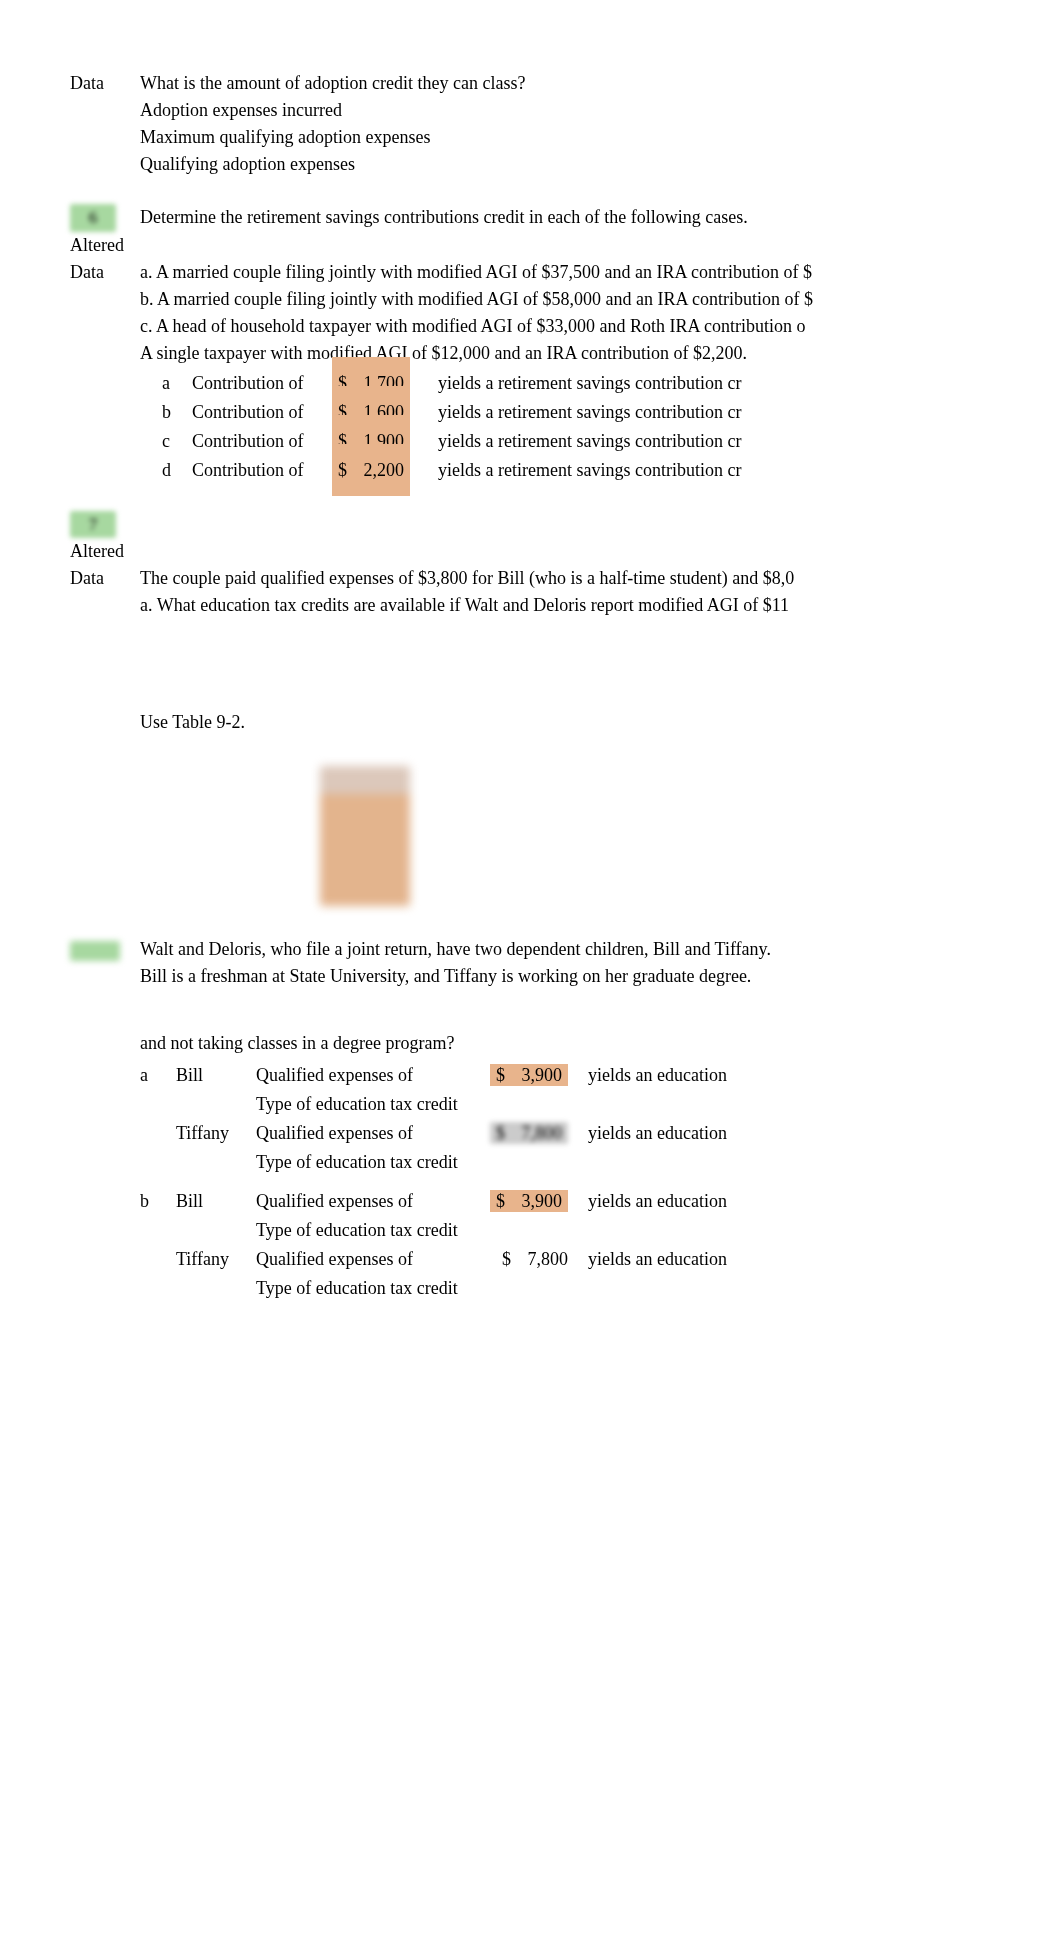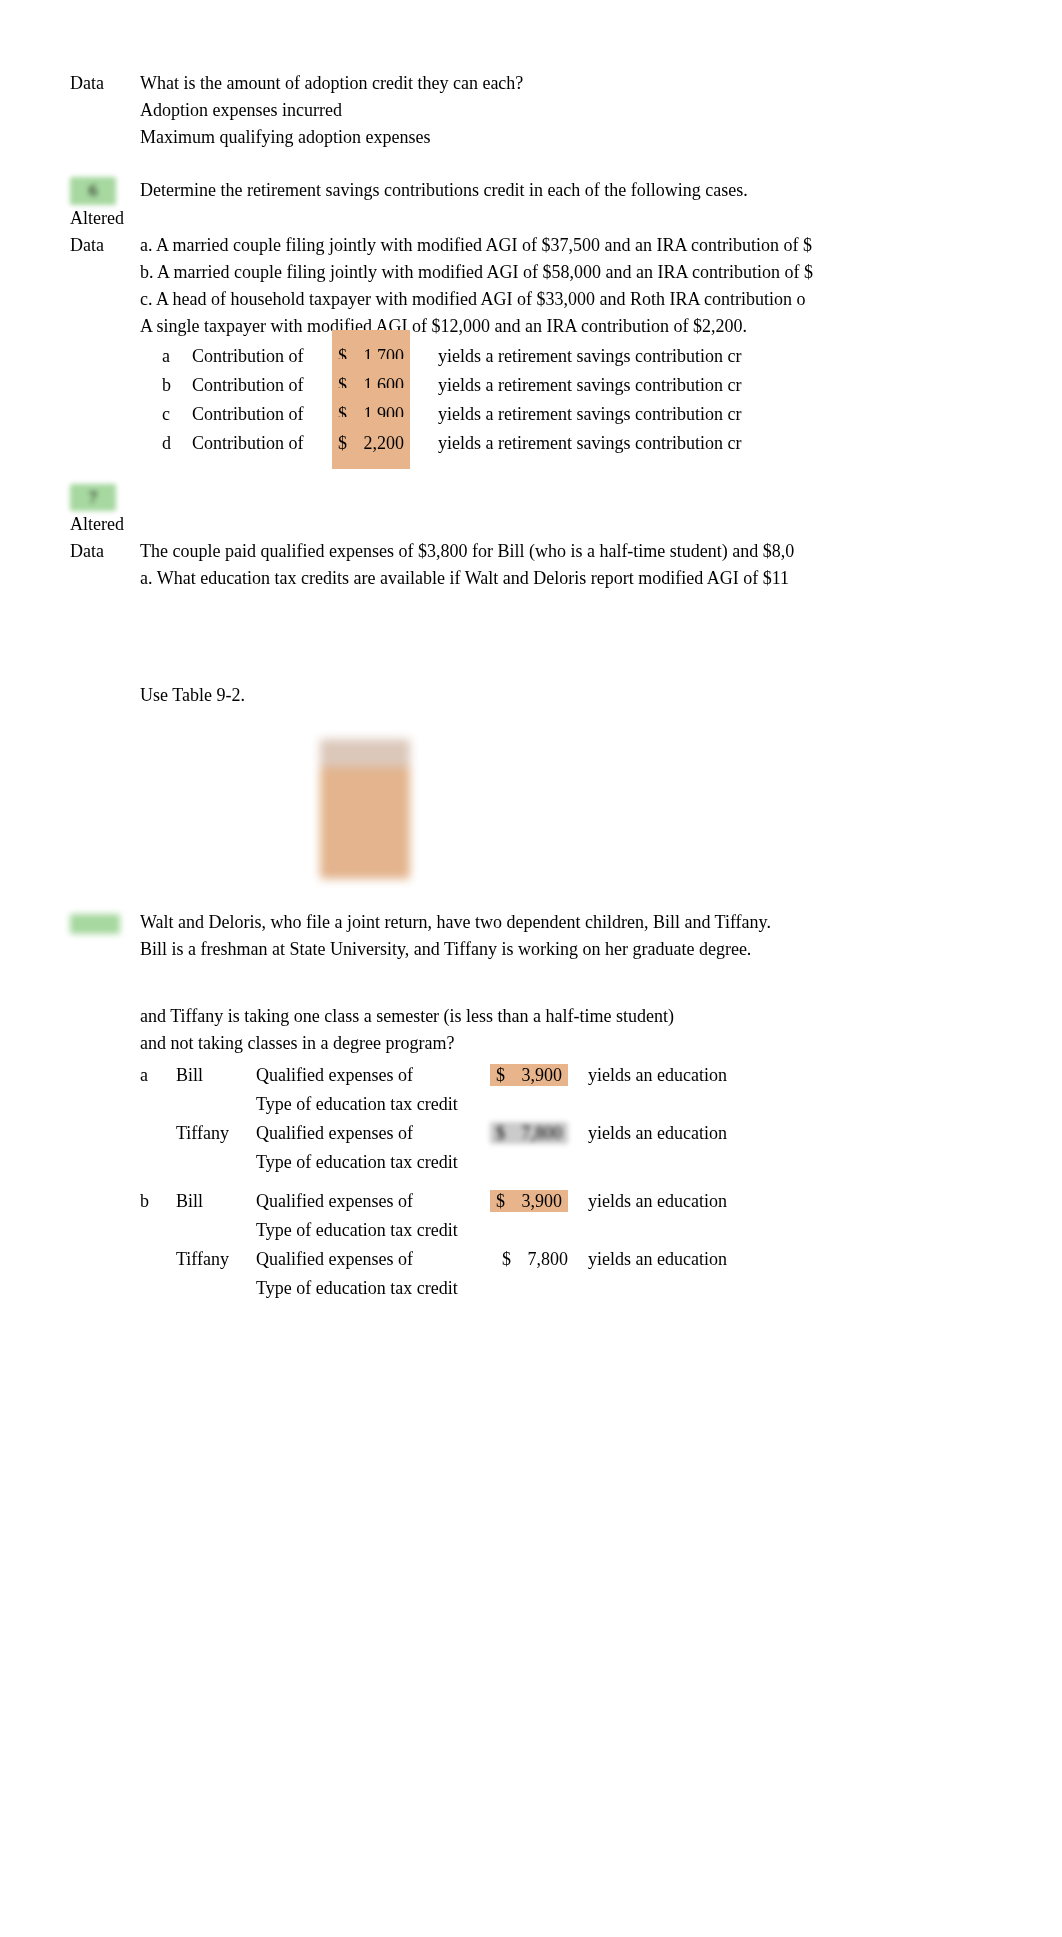--- a/index.html
+++ b/index.html
@@ -105,23 +105,24 @@
       color: #444;
     }
     .row-spacer { height: 10px; }
   </style>
 </head>
 <body>
 
 <div class="row">
   <div class="label-col"><span>Data</span></div>
   <div class="content-col">
-    <div>What is the amount of adoption credit they can each?</div>
+    <div>What is the amount of adoption credit they can class?</div>
     <div>Adoption expenses incurred</div>
     <div>Maximum qualifying adoption expenses</div>
+    <div>Qualifying adoption expenses</div>
   </div>
 </div>
 
 <div class="row section-gap">
   <div class="label-col">
     <span class="badge badge-green">6</span>
   </div>
   <div class="content-col">
     <div>Determine the retirement savings contributions credit in each of the following cases.</div>
   </div>
@@ -199,23 +200,20 @@
   <div class="label-col"><span class="blur-green-small"></span></div>
   <div class="content-col">
     <div>Walt and Deloris, who file a joint return, have two dependent children, Bill and Tiffany.</div>
     <div>Bill is a freshman at State University, and Tiffany is working on her graduate degree.</div>
   </div>
 </div>
 
 <div class="row" style="margin-top:40px;">
   <div class="label-col"></div>
   <div class="content-col">
-    <div>
-      <span>and Tiffany is taking one class a semester (is less than a half-time student)</span>
-    </div>
     <div>and not taking classes in a degree program?</div>
     <table class="edu">
       <tbody id="edu-rows">
           <tr>
             <td class="edu-letter-col">a</td>
             <td class="edu-name-col">Bill</td>
             <td class="edu-desc-col">Qualified expenses of</td>
             <td class="edu-amt-col" style="width:90px;"><span class="edu-amt-bg"><span class="dollar-left">$</span><span class="num-right">3,900</span></span></td>
             <td style="padding-left:12px;">yields an education</td>
           </tr>

